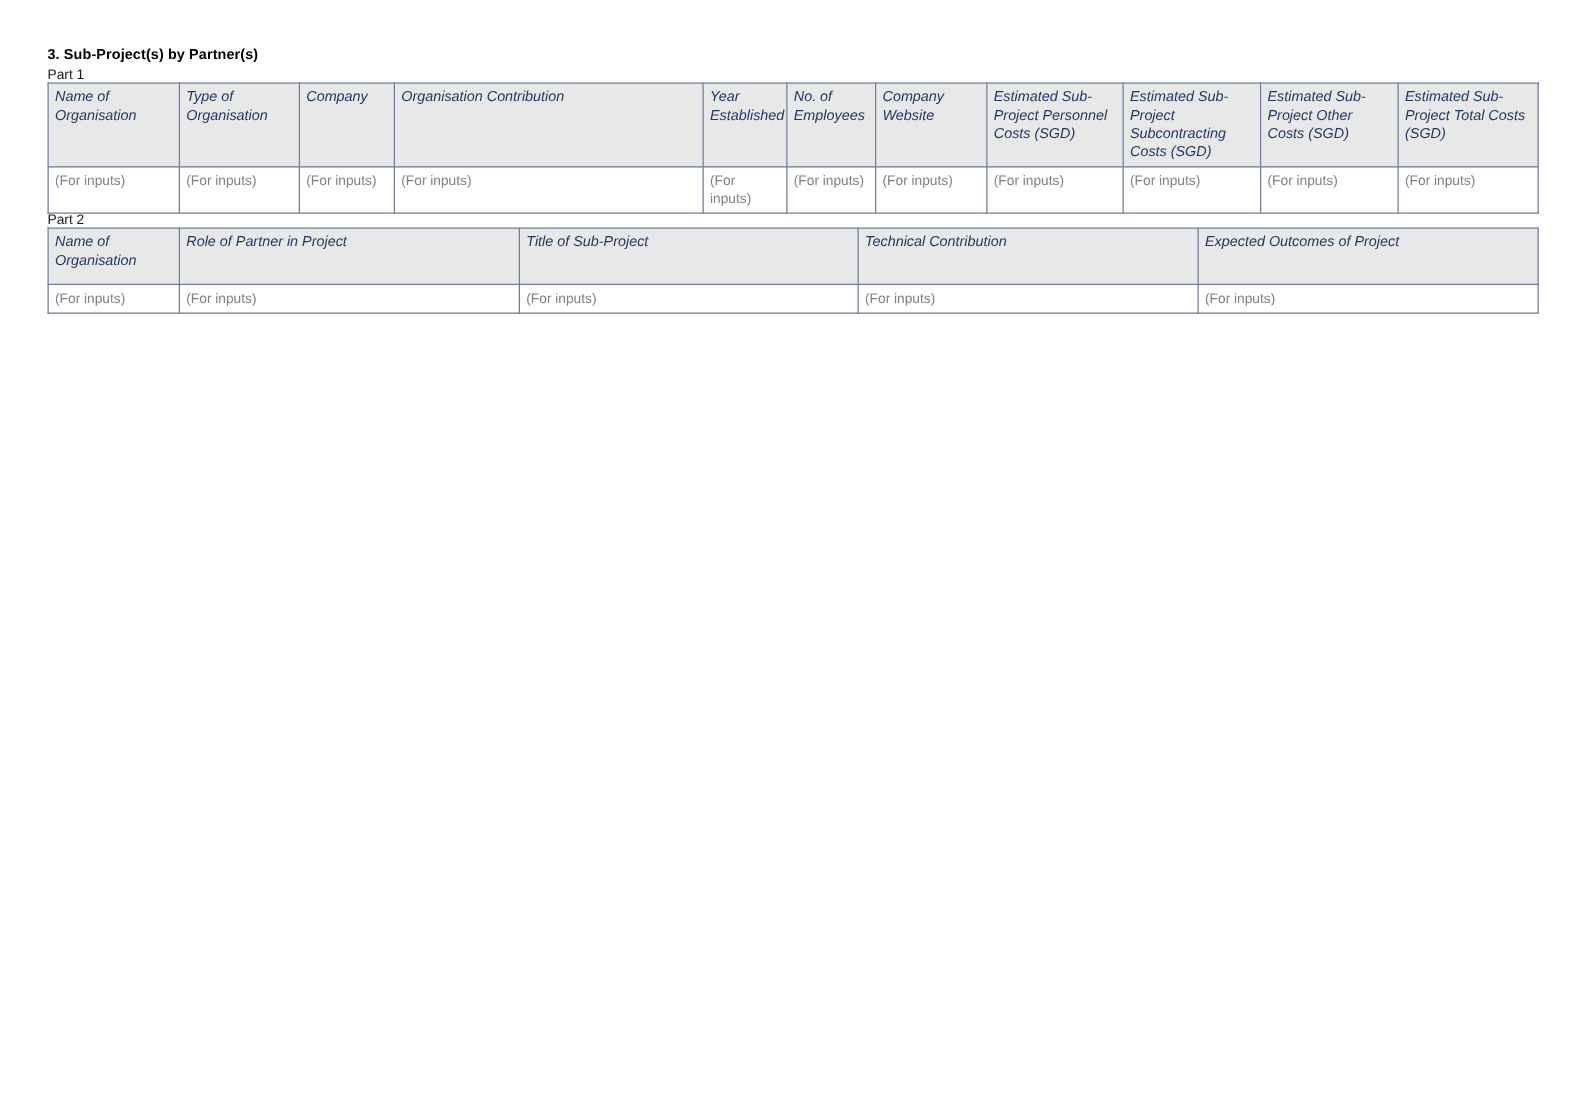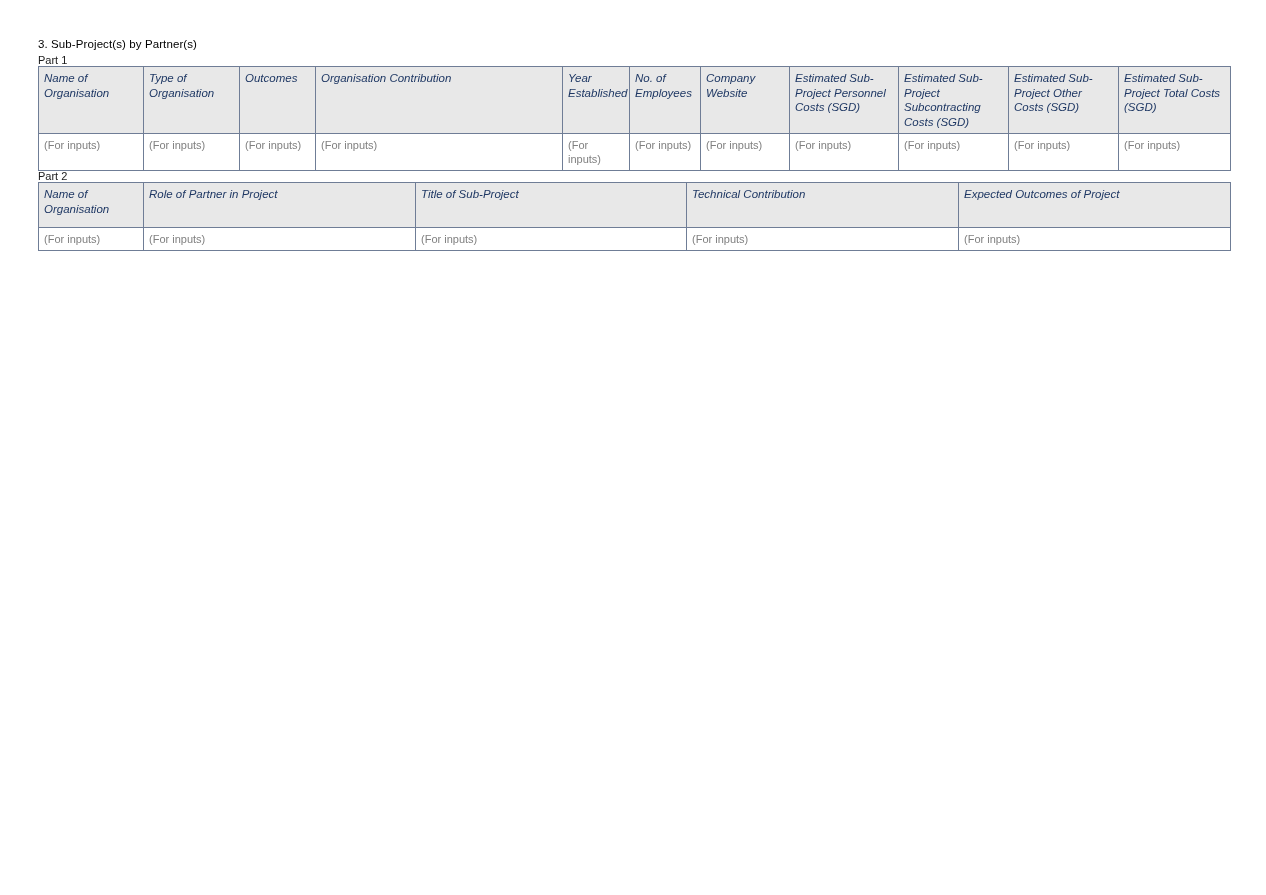--- a/index.html
+++ b/index.html
@@ -20,21 +20,21 @@
     left: 0;
     top: 0;
     width: 1266px;
     height: 895px;
   }
   .section-title {
     position: absolute;
     left: 38px;
     top: 38px;
     font-size: 11.5px;
-    font-weight: normal;
+    font-weight: bold;
     letter-spacing: 0.1px;
     color: #000;
   }
   .part-label {
     position: absolute;
     font-size: 11px;
     color: #1a1a1a;
   }
   .part1-label { left: 38px; top: 54px; }
   .part2-label { left: 38px; top: 170px; }
@@ -104,21 +104,21 @@
       <col style="width:89px">
       <col style="width:109px">
       <col style="width:110px">
       <col style="width:110px">
       <col style="width:112px">
     </colgroup>
     <tbody>
         <tr class="header-row">
       <td class="header-cell">Name of Organisation</td>
       <td class="header-cell">Type of Organisation</td>
-      <td class="header-cell">Outcomes</td>
+      <td class="header-cell">Company</td>
       <td class="header-cell">Organisation Contribution</td>
       <td class="header-cell">Year Established</td>
       <td class="header-cell">No. of Employees</td>
       <td class="header-cell">Company Website</td>
       <td class="header-cell">Estimated Sub-Project Personnel Costs (SGD)</td>
       <td class="header-cell">Estimated Sub-Project Subcontracting Costs (SGD)</td>
       <td class="header-cell">Estimated Sub-Project Other Costs (SGD)</td>
       <td class="header-cell">Estimated Sub-Project Total Costs (SGD)</td>
     </tr>
     <tr class="input-row">

